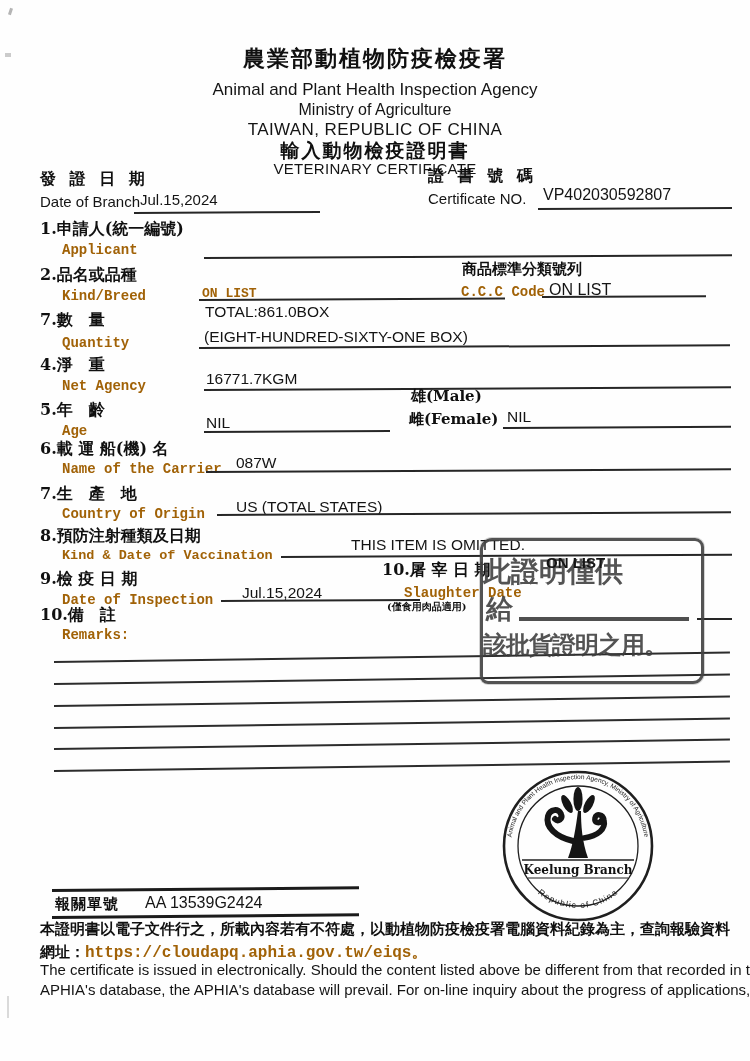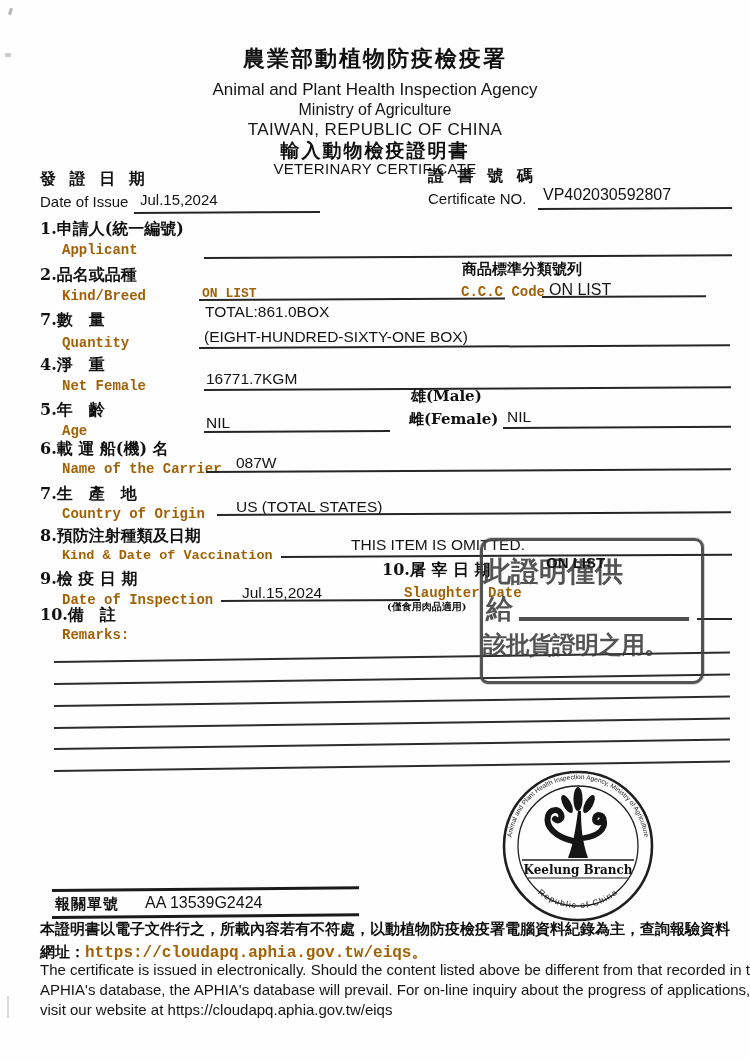--- a/index.html
+++ b/index.html
@@ -32,21 +32,21 @@
   <div class="artifact" style="left:7px;top:996px;width:2px;height:22px;opacity:.5;"></div>
 
   <div class="abs ctr zh" style="top:44px;font-size:22px;letter-spacing:2px;">農業部動植物防疫檢疫署</div>
   <div class="abs ctr sans" style="top:80px;font-size:17px;">Animal and Plant Health Inspection Agency</div>
   <div class="abs ctr sans" style="top:101px;font-size:16px;">Ministry of Agriculture</div>
   <div class="abs ctr sans" style="top:120px;font-size:17px;letter-spacing:.4px;">TAIWAN, REPUBLIC OF CHINA</div>
   <div class="abs ctr zh" style="top:138px;font-size:19px;letter-spacing:2px;">輸入動物檢疫證明書</div>
   <div class="abs ctr sans" style="top:160px;font-size:15px;letter-spacing:.3px;">VETERINARY CERTIFICATE</div>
 
   <div class="abs zh" style="left:40px;top:169px;font-size:16px;letter-spacing:4px;">發 證 日 期</div>
-  <div class="abs sans" style="left:40px;top:193px;font-size:15px;">Date of Issue</div>
+  <div class="abs sans" style="left:40px;top:193px;font-size:15px;">Date of Branch</div>
   <div class="abs sans" style="left:140px;top:191px;font-size:15px;">Jul.15,2024</div>
   <div class="line tilt" style="left:134px;top:212px;width:186px;"></div>
 
   <div class="abs zh" style="left:428px;top:166px;font-size:16px;letter-spacing:4px;">證 書 號 碼</div>
   <div class="abs sans" style="left:428px;top:190px;font-size:15px;text-align:center;">Certificate NO.</div>
   <div class="abs sans" style="left:543px;top:186px;font-size:16px;">VP402030592807</div>
   <div class="line tilt" style="left:538px;top:208px;width:194px;"></div>
 
   <div class="abs zh" style="left:40px;top:219px;font-size:16px;">1.申請人(統一編號)</div>
   <div class="abs mono" style="left:62px;top:242px;font-size:14px;">Applicant</div>
@@ -62,21 +62,21 @@
   <div class="abs sans" style="left:549px;top:281px;font-size:16px;">ON LIST</div>
   <div class="line tilt" style="left:542px;top:296px;width:164px;"></div>
 
   <div class="abs zh" style="left:40px;top:310px;font-size:16px;">7.數　量</div>
   <div class="abs sans" style="left:205px;top:303px;font-size:15.5px;">TOTAL:861.0BOX</div>
   <div class="abs mono" style="left:62px;top:335px;font-size:14px;">Quantity</div>
   <div class="abs sans" style="left:204px;top:328px;font-size:15.5px;">(EIGHT-HUNDRED-SIXTY-ONE BOX)</div>
   <div class="line tilt" style="left:199px;top:347px;width:531px;"></div>
 
   <div class="abs zh" style="left:40px;top:355px;font-size:16px;">4.淨　重</div>
-  <div class="abs mono" style="left:62px;top:378px;font-size:14px;">Net Female</div>
+  <div class="abs mono" style="left:62px;top:378px;font-size:14px;">Net Agency</div>
   <div class="abs sans" style="left:206px;top:370px;font-size:15.5px;">16771.7KGM</div>
   <div class="line tilt" style="left:204px;top:389px;width:527px;"></div>
 
   <div class="abs zh" style="left:40px;top:400px;font-size:16px;">5.年　齡</div>
   <div class="abs mono" style="left:62px;top:423px;font-size:14px;">Age</div>
   <div class="abs sans" style="left:206px;top:414px;font-size:15.5px;">NIL</div>
   <div class="line tilt" style="left:204px;top:431px;width:186px;"></div>
   <div class="abs zh" style="left:411px;top:387px;font-size:15px;">雄(Male)</div>
   <div class="abs zh" style="left:409px;top:410px;font-size:15px;">雌(Female)</div>
   <div class="abs sans" style="left:507px;top:408px;font-size:15.5px;">NIL</div>
@@ -158,15 +158,14 @@
   <div class="abs zh" style="left:55px;top:895px;font-size:15px;letter-spacing:1px;">報關單號</div>
   <div class="abs sans" style="left:145px;top:894px;font-size:16px;">AA  13539G2424</div>
   <div class="line thick" style="left:52px;top:916px;width:307px;transform:rotate(-0.5deg);"></div>
 
   <div class="abs zh" style="left:40px;top:920px;font-size:15px;">本證明書以電子文件行之，所載內容若有不符處，以動植物防疫檢疫署電腦資料紀錄為主，查詢報驗資料</div>
   <div class="abs" style="left:40px;top:942px;">
     <span class="zh" style="font-size:15px;">網址：</span><span class="mono" style="font-size:16px;">https://cloudapq.aphia.gov.tw/eiqs。</span>
   </div>
   <div class="abs sans" style="left:40px;top:961px;font-size:15px;">The certificate is issued in electronically. Should the content listed above be different from that recorded in the</div>
   <div class="abs sans" style="left:40px;top:981px;font-size:15px;">APHIA's database, the APHIA's database will prevail. For on-line inquiry about the progress of applications, please</div>
-  <div class="abs sans" style="left:40px;top:1001px;font-size:15px;">visit our website at https://cloudapq.aphia.gov.tw/eiqs</div>
 
 </div>
 
 </body></html>

